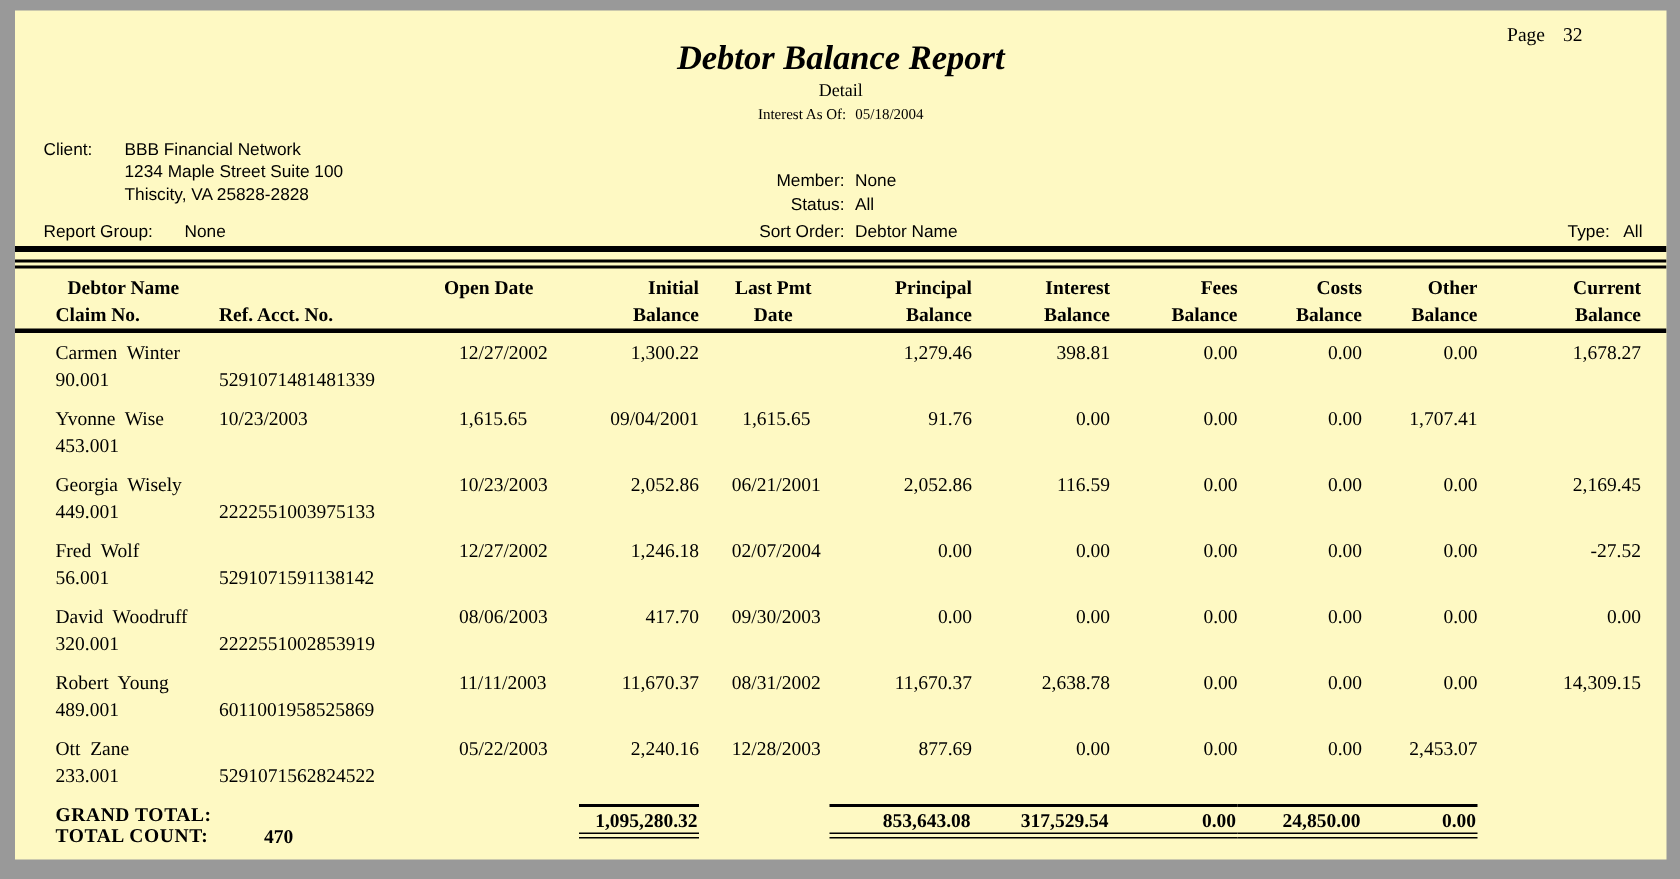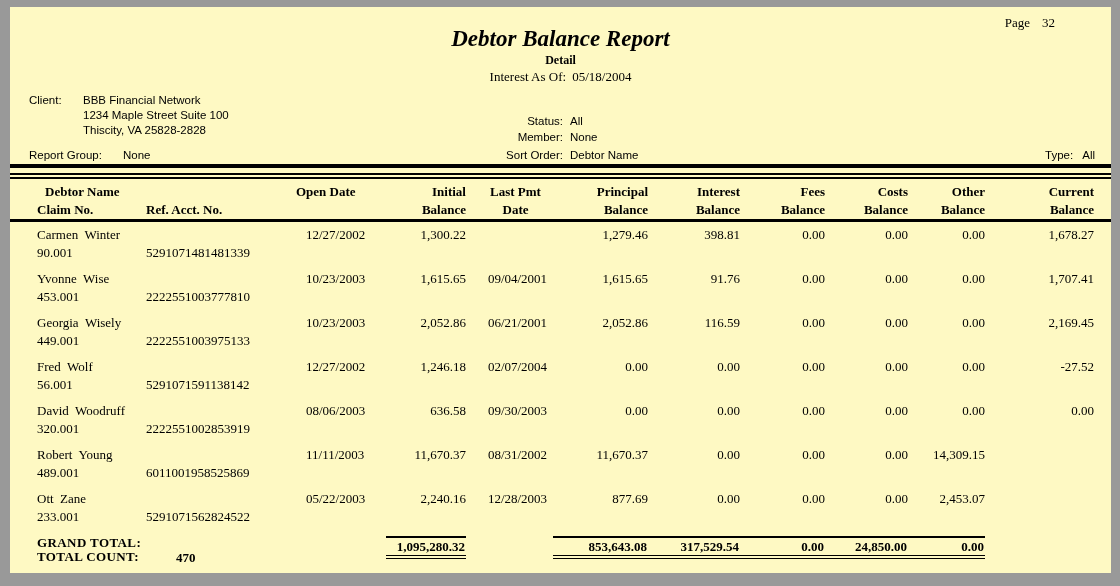--- a/index.html
+++ b/index.html
@@ -18,22 +18,22 @@
     box-sizing:border-box;
     overflow:hidden;
   }
   .sans{font-family:"Liberation Sans","DejaVu Sans",sans-serif;}
 
   
   .ph{position:relative;height:157px;}
   .page-no{position:absolute;top:8px;right:56px;font-size:13px;}
   .page-no .num{margin-left:12px;}
   .title{text-align:center;padding-top:20px;font-size:23px;font-weight:bold;font-style:italic;line-height:24px;}
-  .subtitle{text-align:center;font-size:12px;font-weight:bold;margin-top:3px;line-height:13px;}
-  .interest-line{text-align:center;font-size:13px;margin-top:3px;line-height:14px;}
+  .subtitle{text-align:center;font-size:12px;font-weight:normal;margin-top:3px;line-height:13px;}
+  .interest-line{text-align:center;font-size:10px;margin-top:3px;line-height:14px;}
   .interest-line .val{margin-left:6px;}
 
   .client-block{position:absolute;left:19px;top:86px;font-size:11.5px;line-height:15px;}
   .client-block .lbl{display:inline-block;width:54px;}
   .client-block .addr{margin-left:54px;}
 
   .member-block{position:absolute;left:0;top:106px;font-size:11.5px;line-height:16px;width:100%;}
   .member-block .mlabel{display:inline-block;width:553px;text-align:right;}
   .member-block .mvalue{margin-left:7px;}
 
@@ -112,24 +112,24 @@
     </div>
 
     <div class="client-block sans">
       <div><span class="lbl">Client:</span><span>BBB Financial Network</span></div>
       <div class="addr">1234 Maple Street Suite 100</div>
       <div class="addr">Thiscity, VA 25828-2828</div>
     </div>
 
     <div class="member-block sans">
       <div>
+        <span class="mlabel">Member:</span><span class="mvalue">None</span>
+      </div>
+      <div>
         <span class="mlabel">Status:</span><span class="mvalue">All</span>
-      </div>
-      <div>
-        <span class="mlabel">Member:</span><span class="mvalue">None</span>
       </div>
     </div>
 
     <div class="bottom-meta sans">
       <div class="bm-left">
         <span class="lbl">Report Group:</span><span>None</span>
       </div>
       <span class="bm-sort-label">Sort Order:</span>
       <span class="bm-sort-value">Debtor Name</span>
       <div class="bm-type">
@@ -206,21 +206,20 @@
       <div class="v">0.00</div>
       <div class="v">0.00</div>
       <div class="v">1,678.27</div>
     </div>
 
     <div class="g trow">
       <div>
         <div class="l1">Yvonne  Wise</div>
         <div class="l2">453.001</div>
       </div>
-      <div class="ref">2222551003777810</div>
       <div class="v">10/23/2003</div>
       <div class="v">1,615.65</div>
       <div class="v">09/04/2001</div>
       <div class="v">1,615.65</div>
       <div class="v">91.76</div>
       <div class="v">0.00</div>
       <div class="v">0.00</div>
       <div class="v">0.00</div>
       <div class="v">1,707.41</div>
     </div>
@@ -259,40 +258,41 @@
       <div class="v">-27.52</div>
     </div>
 
     <div class="g trow">
       <div>
         <div class="l1">David  Woodruff</div>
         <div class="l2">320.001</div>
       </div>
       <div class="ref">2222551002853919</div>
       <div class="v">08/06/2003</div>
-      <div class="v">636.58</div>
+      <div class="v">417.70</div>
       <div class="v">09/30/2003</div>
       <div class="v">0.00</div>
       <div class="v">0.00</div>
       <div class="v">0.00</div>
       <div class="v">0.00</div>
       <div class="v">0.00</div>
       <div class="v">0.00</div>
     </div>
 
     <div class="g trow">
       <div>
         <div class="l1">Robert  Young</div>
         <div class="l2">489.001</div>
       </div>
       <div class="ref">6011001958525869</div>
       <div class="v">11/11/2003</div>
       <div class="v">11,670.37</div>
       <div class="v">08/31/2002</div>
       <div class="v">11,670.37</div>
+      <div class="v">2,638.78</div>
       <div class="v">0.00</div>
       <div class="v">0.00</div>
       <div class="v">0.00</div>
       <div class="v">14,309.15</div>
     </div>
 
     <div class="g trow">
       <div>
         <div class="l1">Ott  Zane</div>
         <div class="l2">233.001</div>

